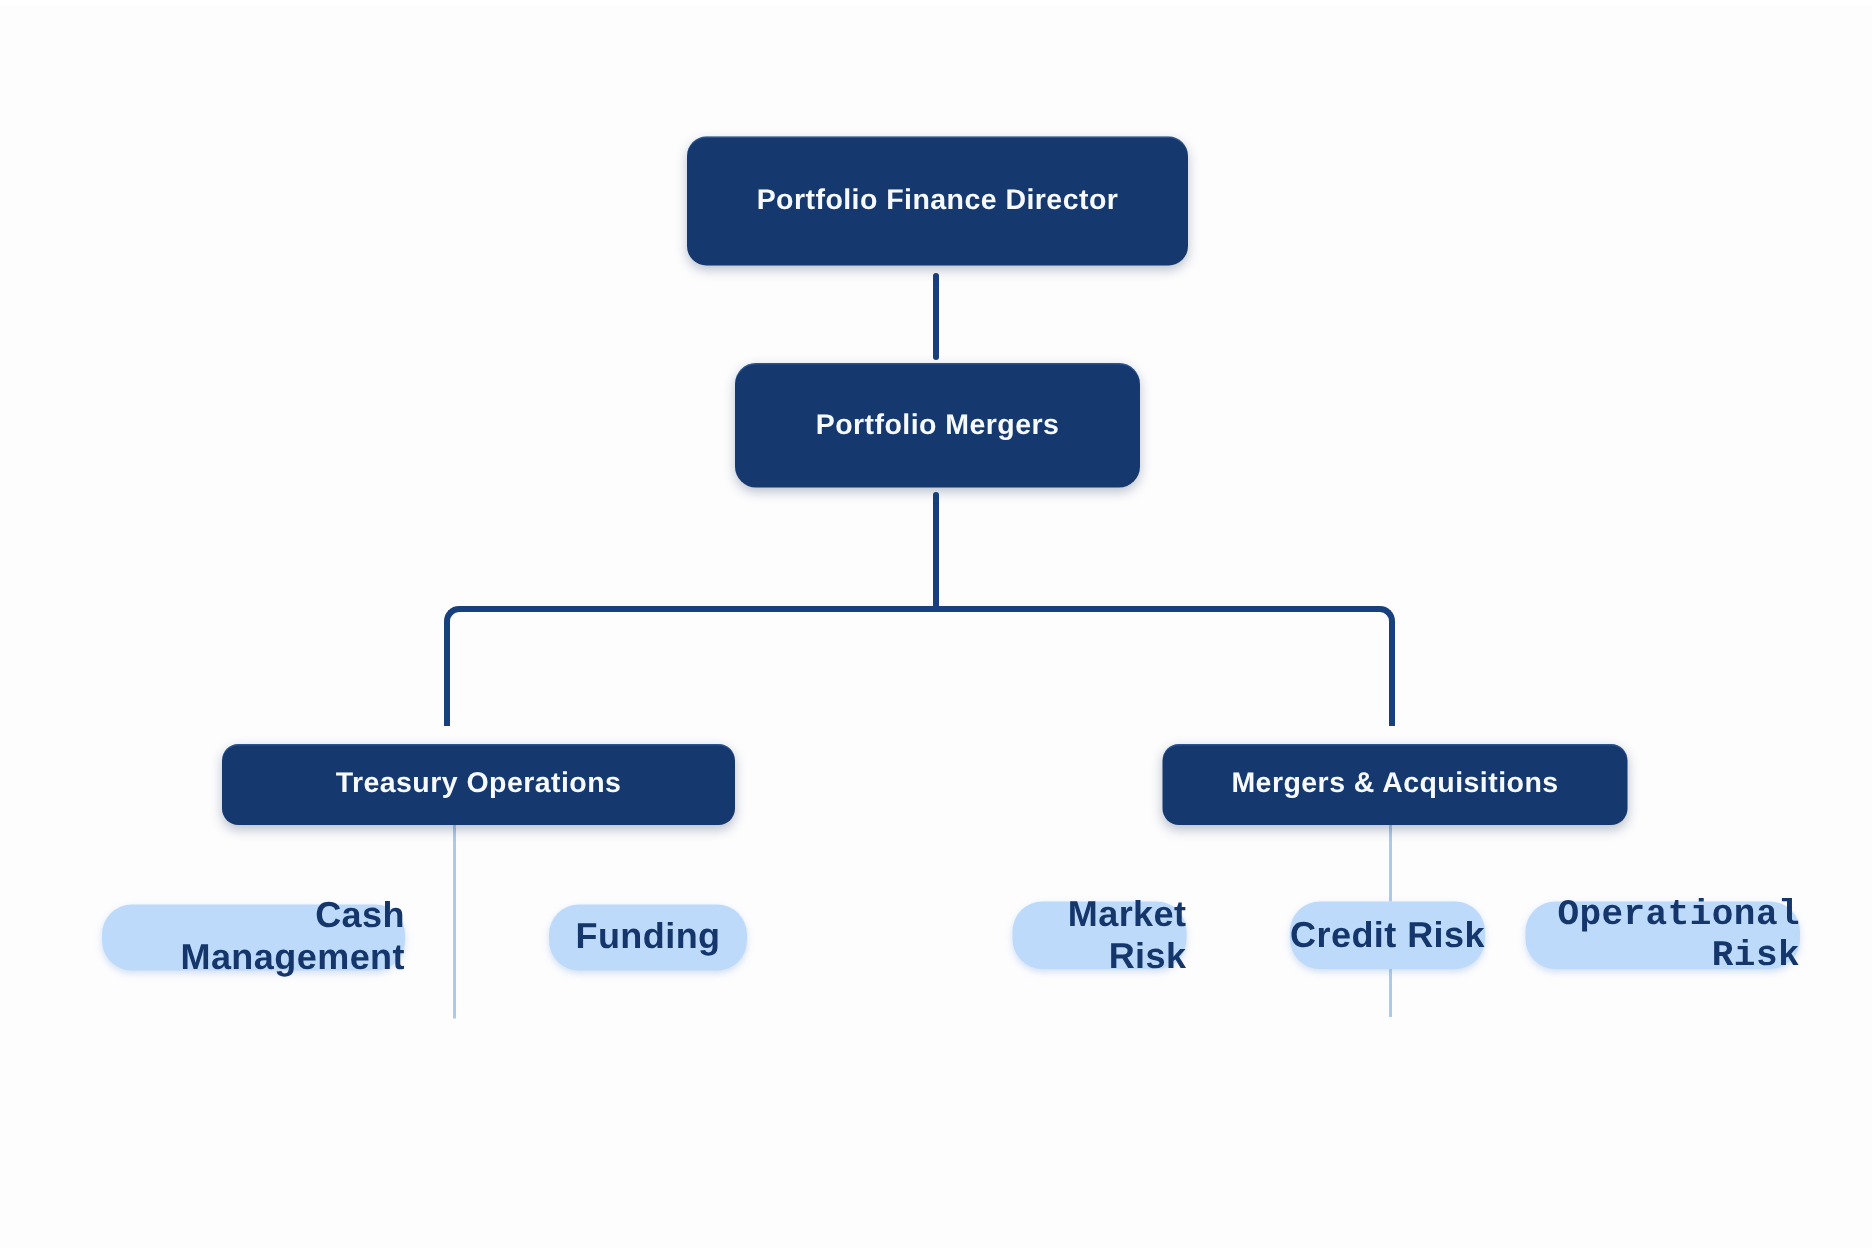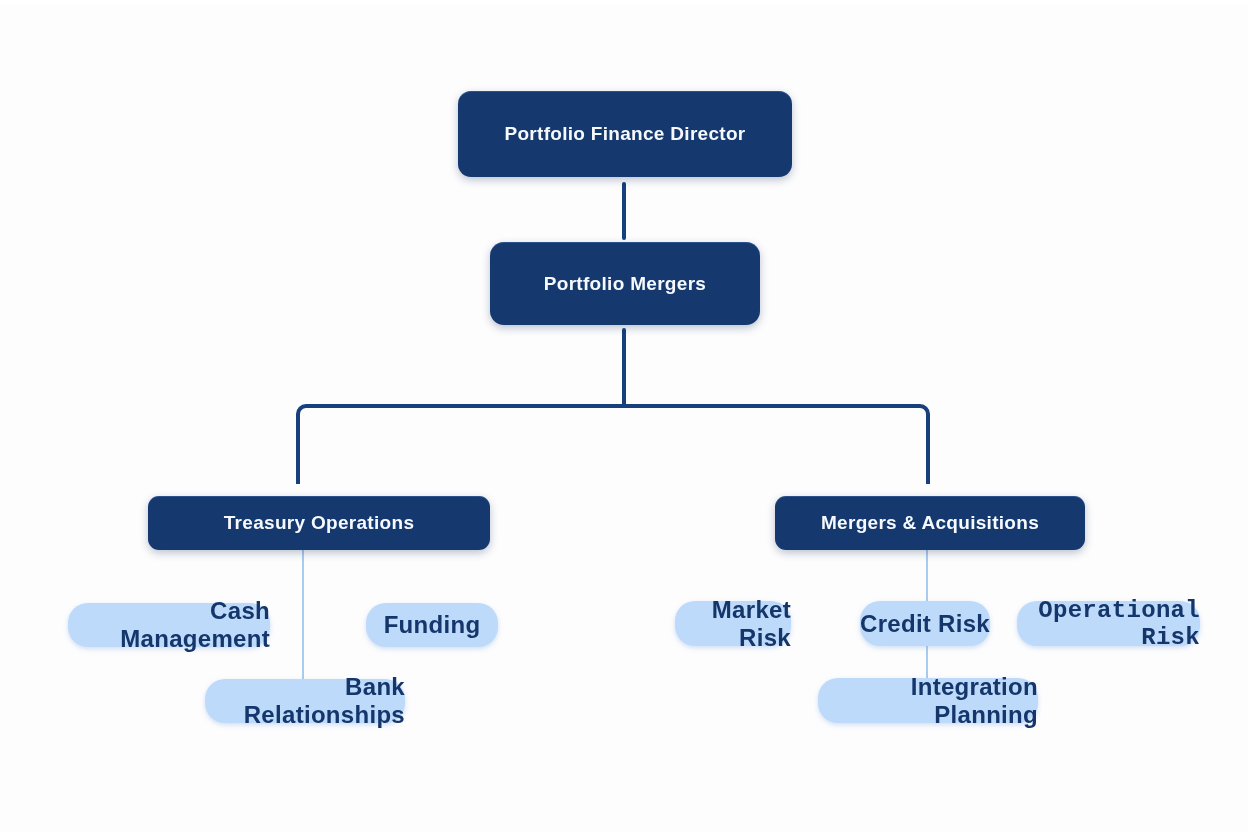--- a/index.html
+++ b/index.html
@@ -112,30 +112,24 @@
   <div class="node dark" id="n-mergers">
     <span>Mergers &amp; Acquisitions</span>
   </div>
 
   <div class="node light" id="n-cash">
     <span>Cash Management</span>
   </div>
   <div class="node light" id="n-funding">
     <span>Funding</span>
   </div>
-  <div class="node light" id="n-bank">
-    <span>Bank Relationships</span>
-  </div>
 
   <div class="node light" id="n-market">
     <span>Market Risk</span>
   </div>
   <div class="node light" id="n-credit">
     <span>Credit Risk</span>
   </div>
   <div class="node light" id="n-operational">
     <span>Operational Risk</span>
   </div>
-  <div class="node light" id="n-integration">
-    <span>Integration Planning</span>
-  </div>
 
 </div>
 
 </body></html>

